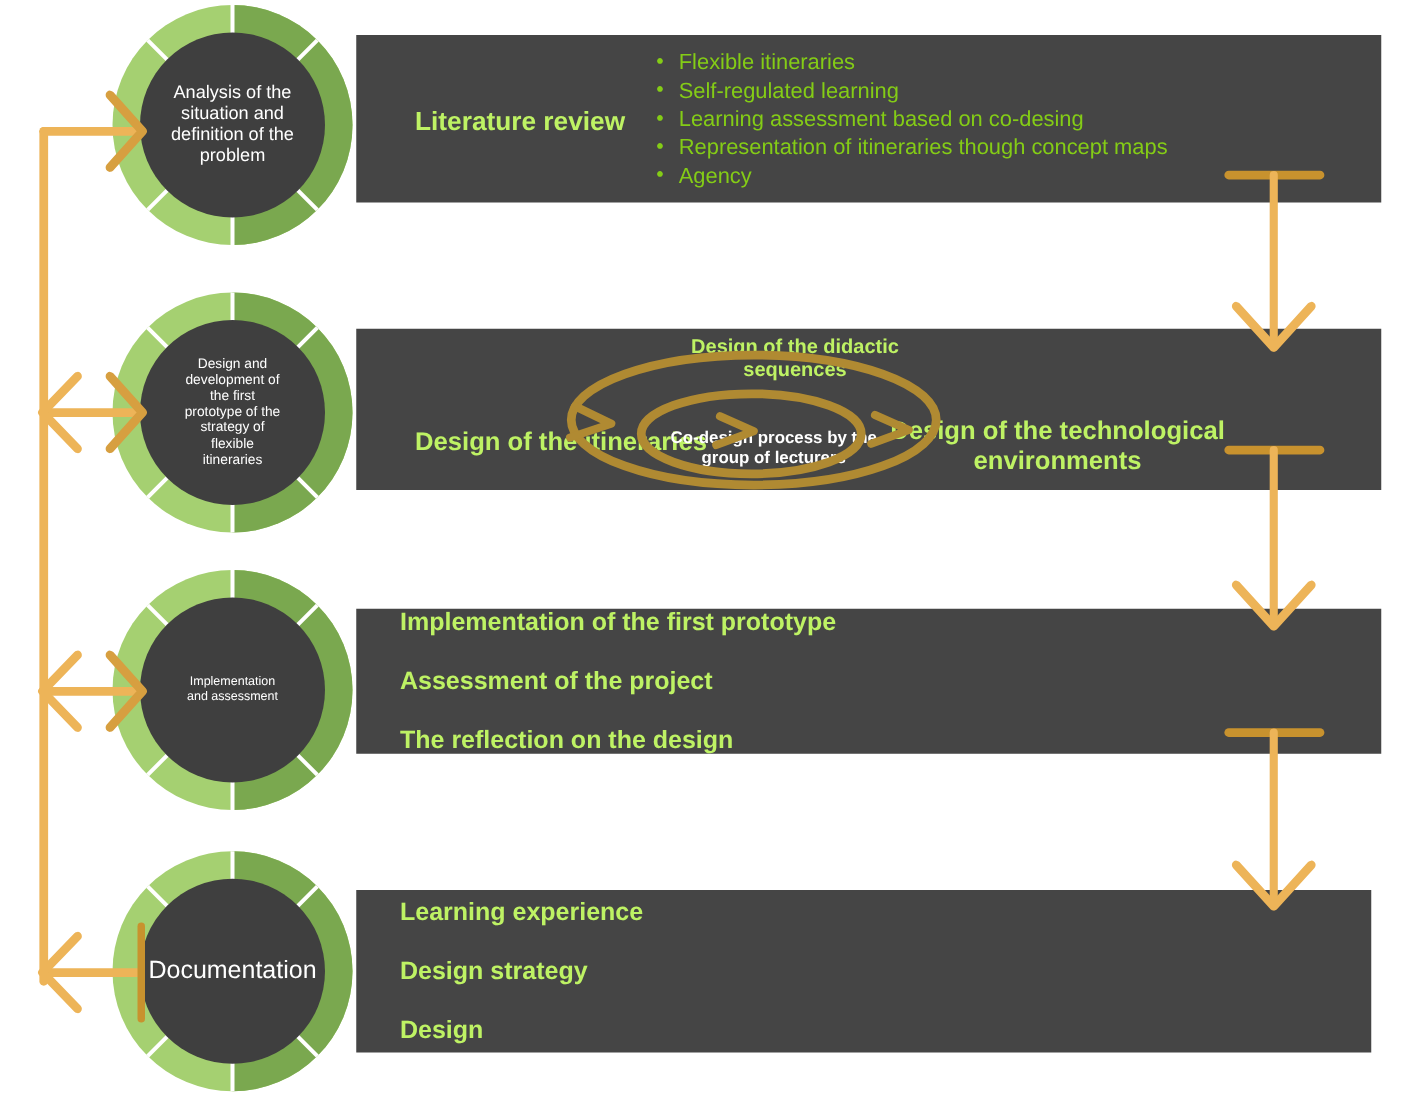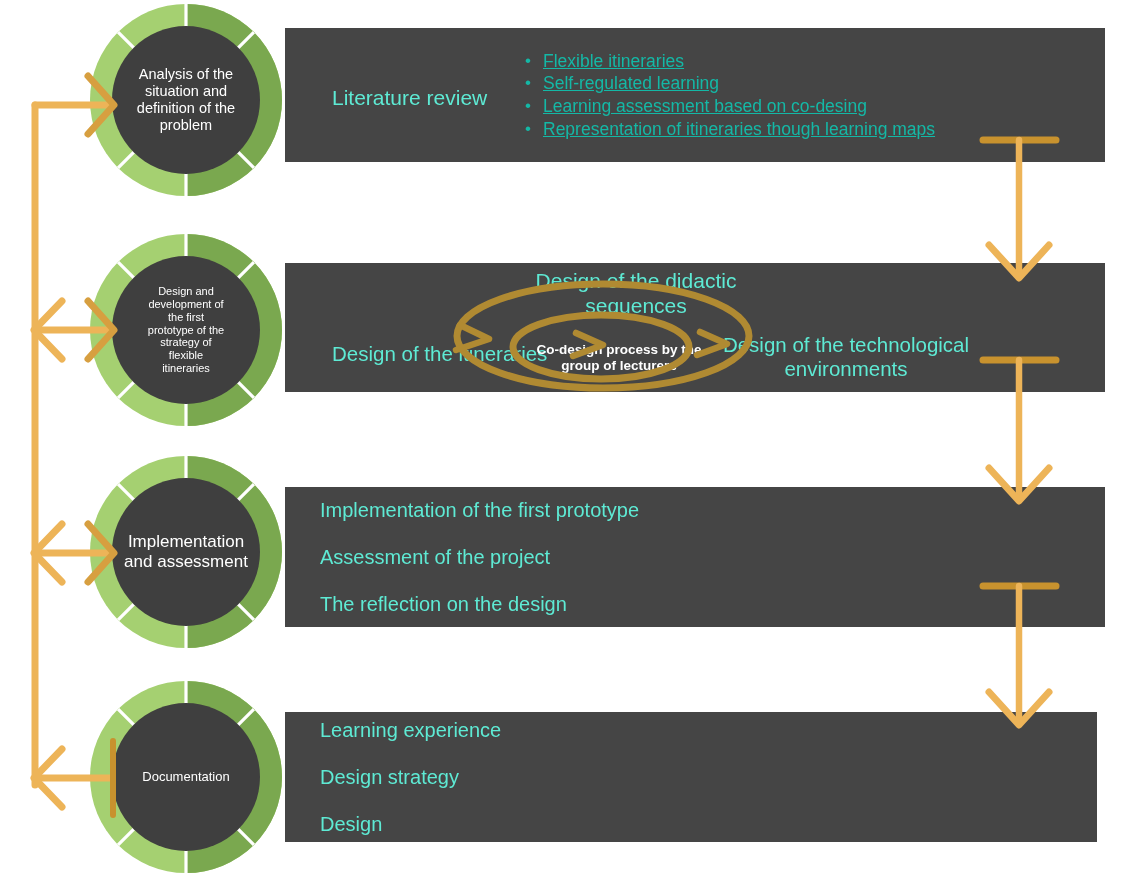--- a/index.html
+++ b/index.html
@@ -22,41 +22,41 @@
     left:0;top:0;right:0;bottom:0;
     display:flex;
     flex-direction:column;
     justify-content:center;
   }
 
   .bullets{
     list-style:none;
     margin:0;
     padding:0 0 0 240px;
-    color:#14b8a6;
+    color:#84cc16;
     font-size:17.5px;
     line-height:1.30;
-    text-decoration:underline;
   }
   .bullets li{
     position:relative;
     padding-left:18px;
     white-space:nowrap;
   }
   .bullets li:before{
     content:"\2022";
     position:absolute;
     left:0;top:0;
     font-size:17px;
   }
 
   .bar-label{
-    color:#5eead4;
+    color:#bef264;
     font-size:21px;
     white-space:nowrap;
+    font-weight:bold;
   }
 
   .lines{
     padding-left:35px;
   }
   .lines .bar-label{
     margin:0;
     padding:12px 0;
     font-size:20px;
   }
@@ -102,21 +102,22 @@
 
 <div id="stage">
 
   <div class="bar" style="left:285px;top:28px;width:820px;height:134px;">
     <div class="bar-inner">
       <div class="bar-label" style="position:absolute;left:47px;top:58px;font-size:21px;">Literature review</div>
       <ul class="bullets">
         <li>Flexible itineraries</li>
         <li>Self-regulated learning</li>
         <li>Learning assessment based on co-desing</li>
-        <li>Representation of itineraries though learning maps</li>
+        <li>Representation of itineraries though concept maps</li>
+        <li>Agency</li>
       </ul>
     </div>
   </div>
 
   <div class="node" style="left:88px;top:2px;width:196px;height:196px;">
     <svg width="196" height="196" viewBox="0 0 196 196" aria-hidden="true">
       <circle cx="98" cy="98" r="96" fill="#a5d071"></circle>
       <path d="M98 2 A96 96 0 0 1 98 194 Z" fill="#7aa84f"></path>
       <g stroke="#ffffff" stroke-width="3.2">
         <line x1="98" y1="2" x2="98" y2="26"></line>
@@ -132,21 +133,21 @@
       <span style="white-space:pre-line;">Analysis of the
 situation and
 definition of the
 problem</span>
     </div>
   </div>
 
   <div class="bar" style="left:285px;top:263px;width:820px;height:129px;">
     <div class="bar-inner">
       <div class="bar-label" style="position:absolute;left:47px;top:79px;font-size:20.5px;">Design of the itineraries</div>
-      <div class="bar-label" style="position:absolute;left:236px;top:6px;width:230px;text-align:center;white-space:pre-line;font-size:21px;line-height:1.18;">Design of the didactic
+      <div class="bar-label" style="position:absolute;left:236px;top:6px;width:230px;text-align:center;white-space:pre-line;font-size:16px;line-height:1.18;">Design of the didactic
 sequences</div>
       <div class="bar-label" style="position:absolute;left:421px;top:70px;width:280px;text-align:center;white-space:pre-line;font-size:20.5px;line-height:1.18;">Design of the technological
 environments</div>
     </div>
   </div>
 
   <div class="ellipse-text" style="left:529px;top:326px;width:180px;font-size:13.5px;font-weight:700;">
     <span>Co-design process by the
 group of lecturers</span>
   </div>
@@ -169,21 +170,21 @@
       <span style="white-space:pre-line;padding:0 18px;">Design and
 development of
 the first
 prototype of the
 strategy of
 flexible
 itineraries</span>
     </div>
   </div>
 
-  <div class="bar" style="left:285px;top:487px;width:820px;height:140px;">
+  <div class="bar" style="left:285px;top:487px;width:820px;height:116px;">
     <div class="bar-inner lines">
       <div class="bar-label">Implementation of the first prototype</div>
       <div class="bar-label">Assessment of the project</div>
       <div class="bar-label">The reflection on the design</div>
     </div>
   </div>
 
   <div class="node" style="left:88px;top:454px;width:196px;height:196px;">
     <svg width="196" height="196" viewBox="0 0 196 196" aria-hidden="true">
       <circle cx="98" cy="98" r="96" fill="#a5d071"></circle>
@@ -191,21 +192,21 @@
       <g stroke="#ffffff" stroke-width="3.2">
         <line x1="98" y1="2" x2="98" y2="26"></line>
         <line x1="98" y1="170" x2="98" y2="194"></line>
         <line x1="30.1" y1="30.1" x2="47.1" y2="47.1"></line>
         <line x1="165.9" y1="30.1" x2="148.9" y2="47.1"></line>
         <line x1="30.1" y1="165.9" x2="47.1" y2="148.9"></line>
         <line x1="165.9" y1="165.9" x2="148.9" y2="148.9"></line>
       </g>
       <circle cx="98" cy="98" r="74" fill="#3f3f3f"></circle>
     </svg>
-    <div class="node-label" style="font-size:17px;">
+    <div class="node-label" style="font-size:10px;">
       <span style="white-space:pre-line;padding:0 12px;">Implementation
 and assessment</span>
     </div>
   </div>
 
   <div class="bar" style="left:285px;top:712px;width:812px;height:130px;">
     <div class="bar-inner lines">
       <div class="bar-label">Learning experience</div>
       <div class="bar-label">Design strategy</div>
       <div class="bar-label">Design</div>
@@ -219,21 +220,21 @@
       <g stroke="#ffffff" stroke-width="3.2">
         <line x1="98" y1="2" x2="98" y2="26"></line>
         <line x1="98" y1="170" x2="98" y2="194"></line>
         <line x1="30.1" y1="30.1" x2="47.1" y2="47.1"></line>
         <line x1="165.9" y1="30.1" x2="148.9" y2="47.1"></line>
         <line x1="30.1" y1="165.9" x2="47.1" y2="148.9"></line>
         <line x1="165.9" y1="165.9" x2="148.9" y2="148.9"></line>
       </g>
       <circle cx="98" cy="98" r="74" fill="#3f3f3f"></circle>
     </svg>
-    <div class="node-label" style="font-size:13px;">
+    <div class="node-label" style="font-size:20px;">
       <span style="white-space:pre-line;padding:0 10px;">Documentation</span>
     </div>
   </div>
 
   <svg id="overlay" viewBox="0 0 1123 885">
 
     <g stroke="#edb458" stroke-width="7" fill="none" stroke-linecap="round">
       <line x1="35" y1="105" x2="35" y2="785"></line>
     </g>
 

